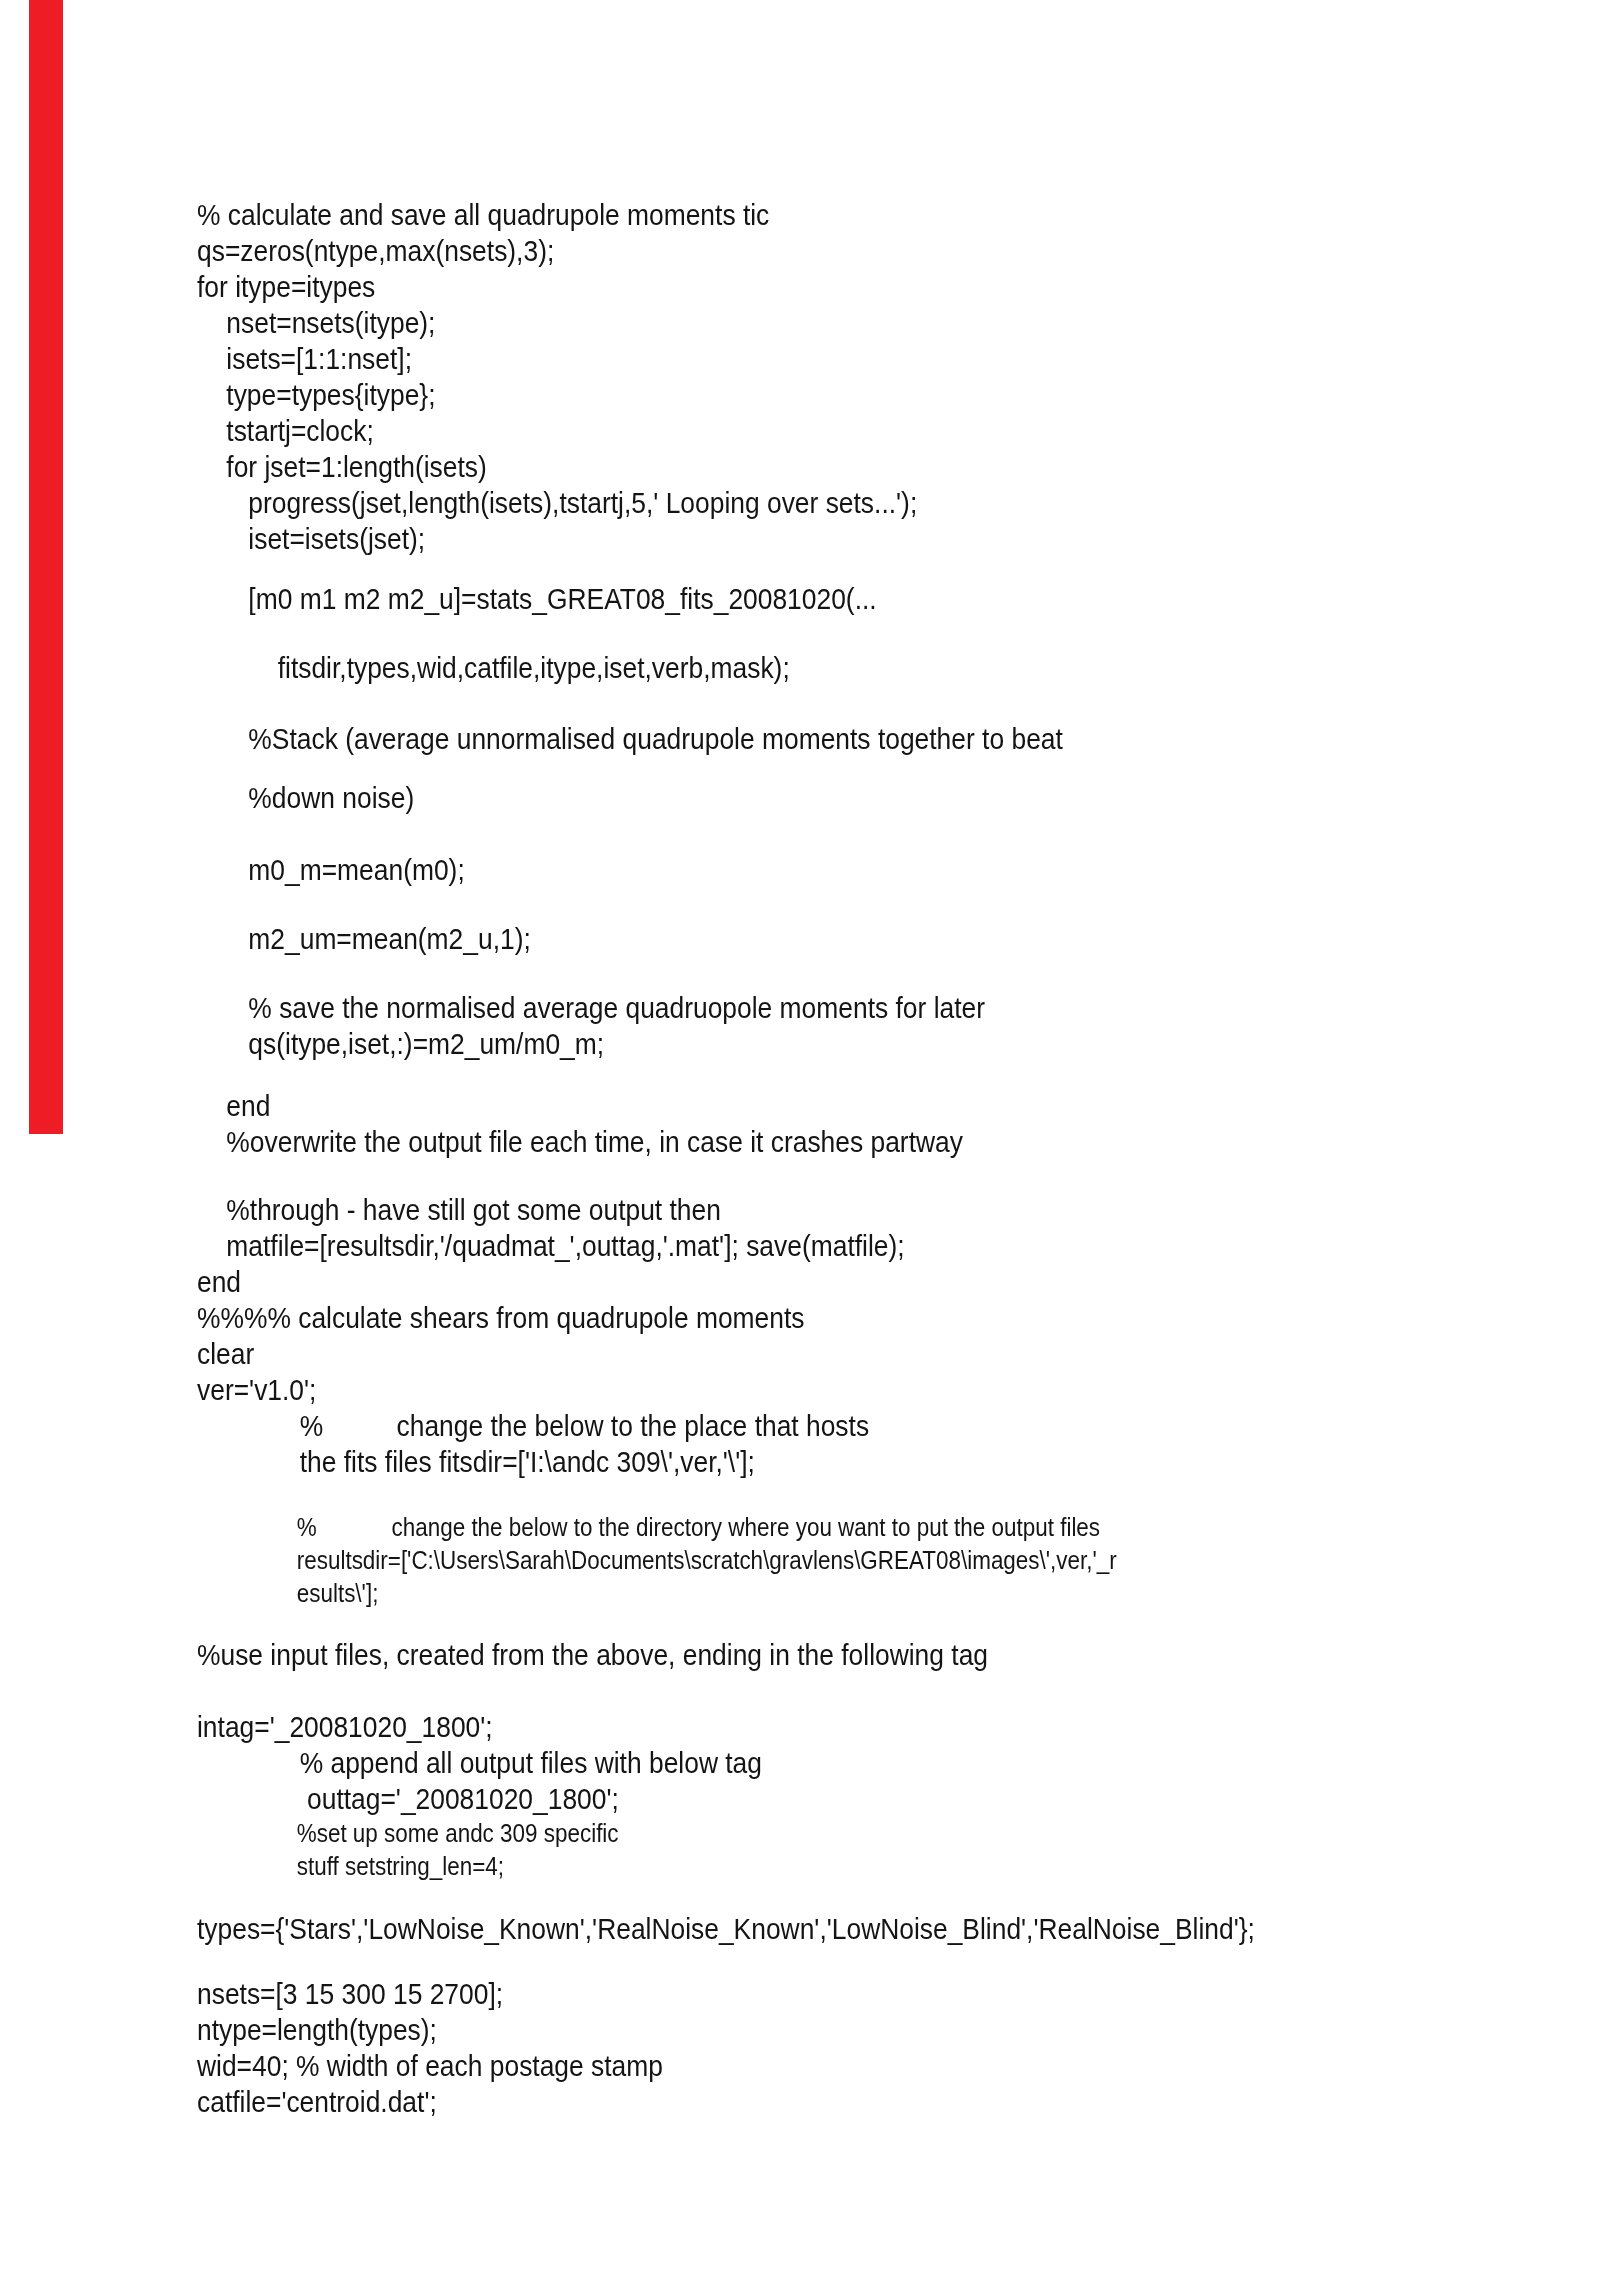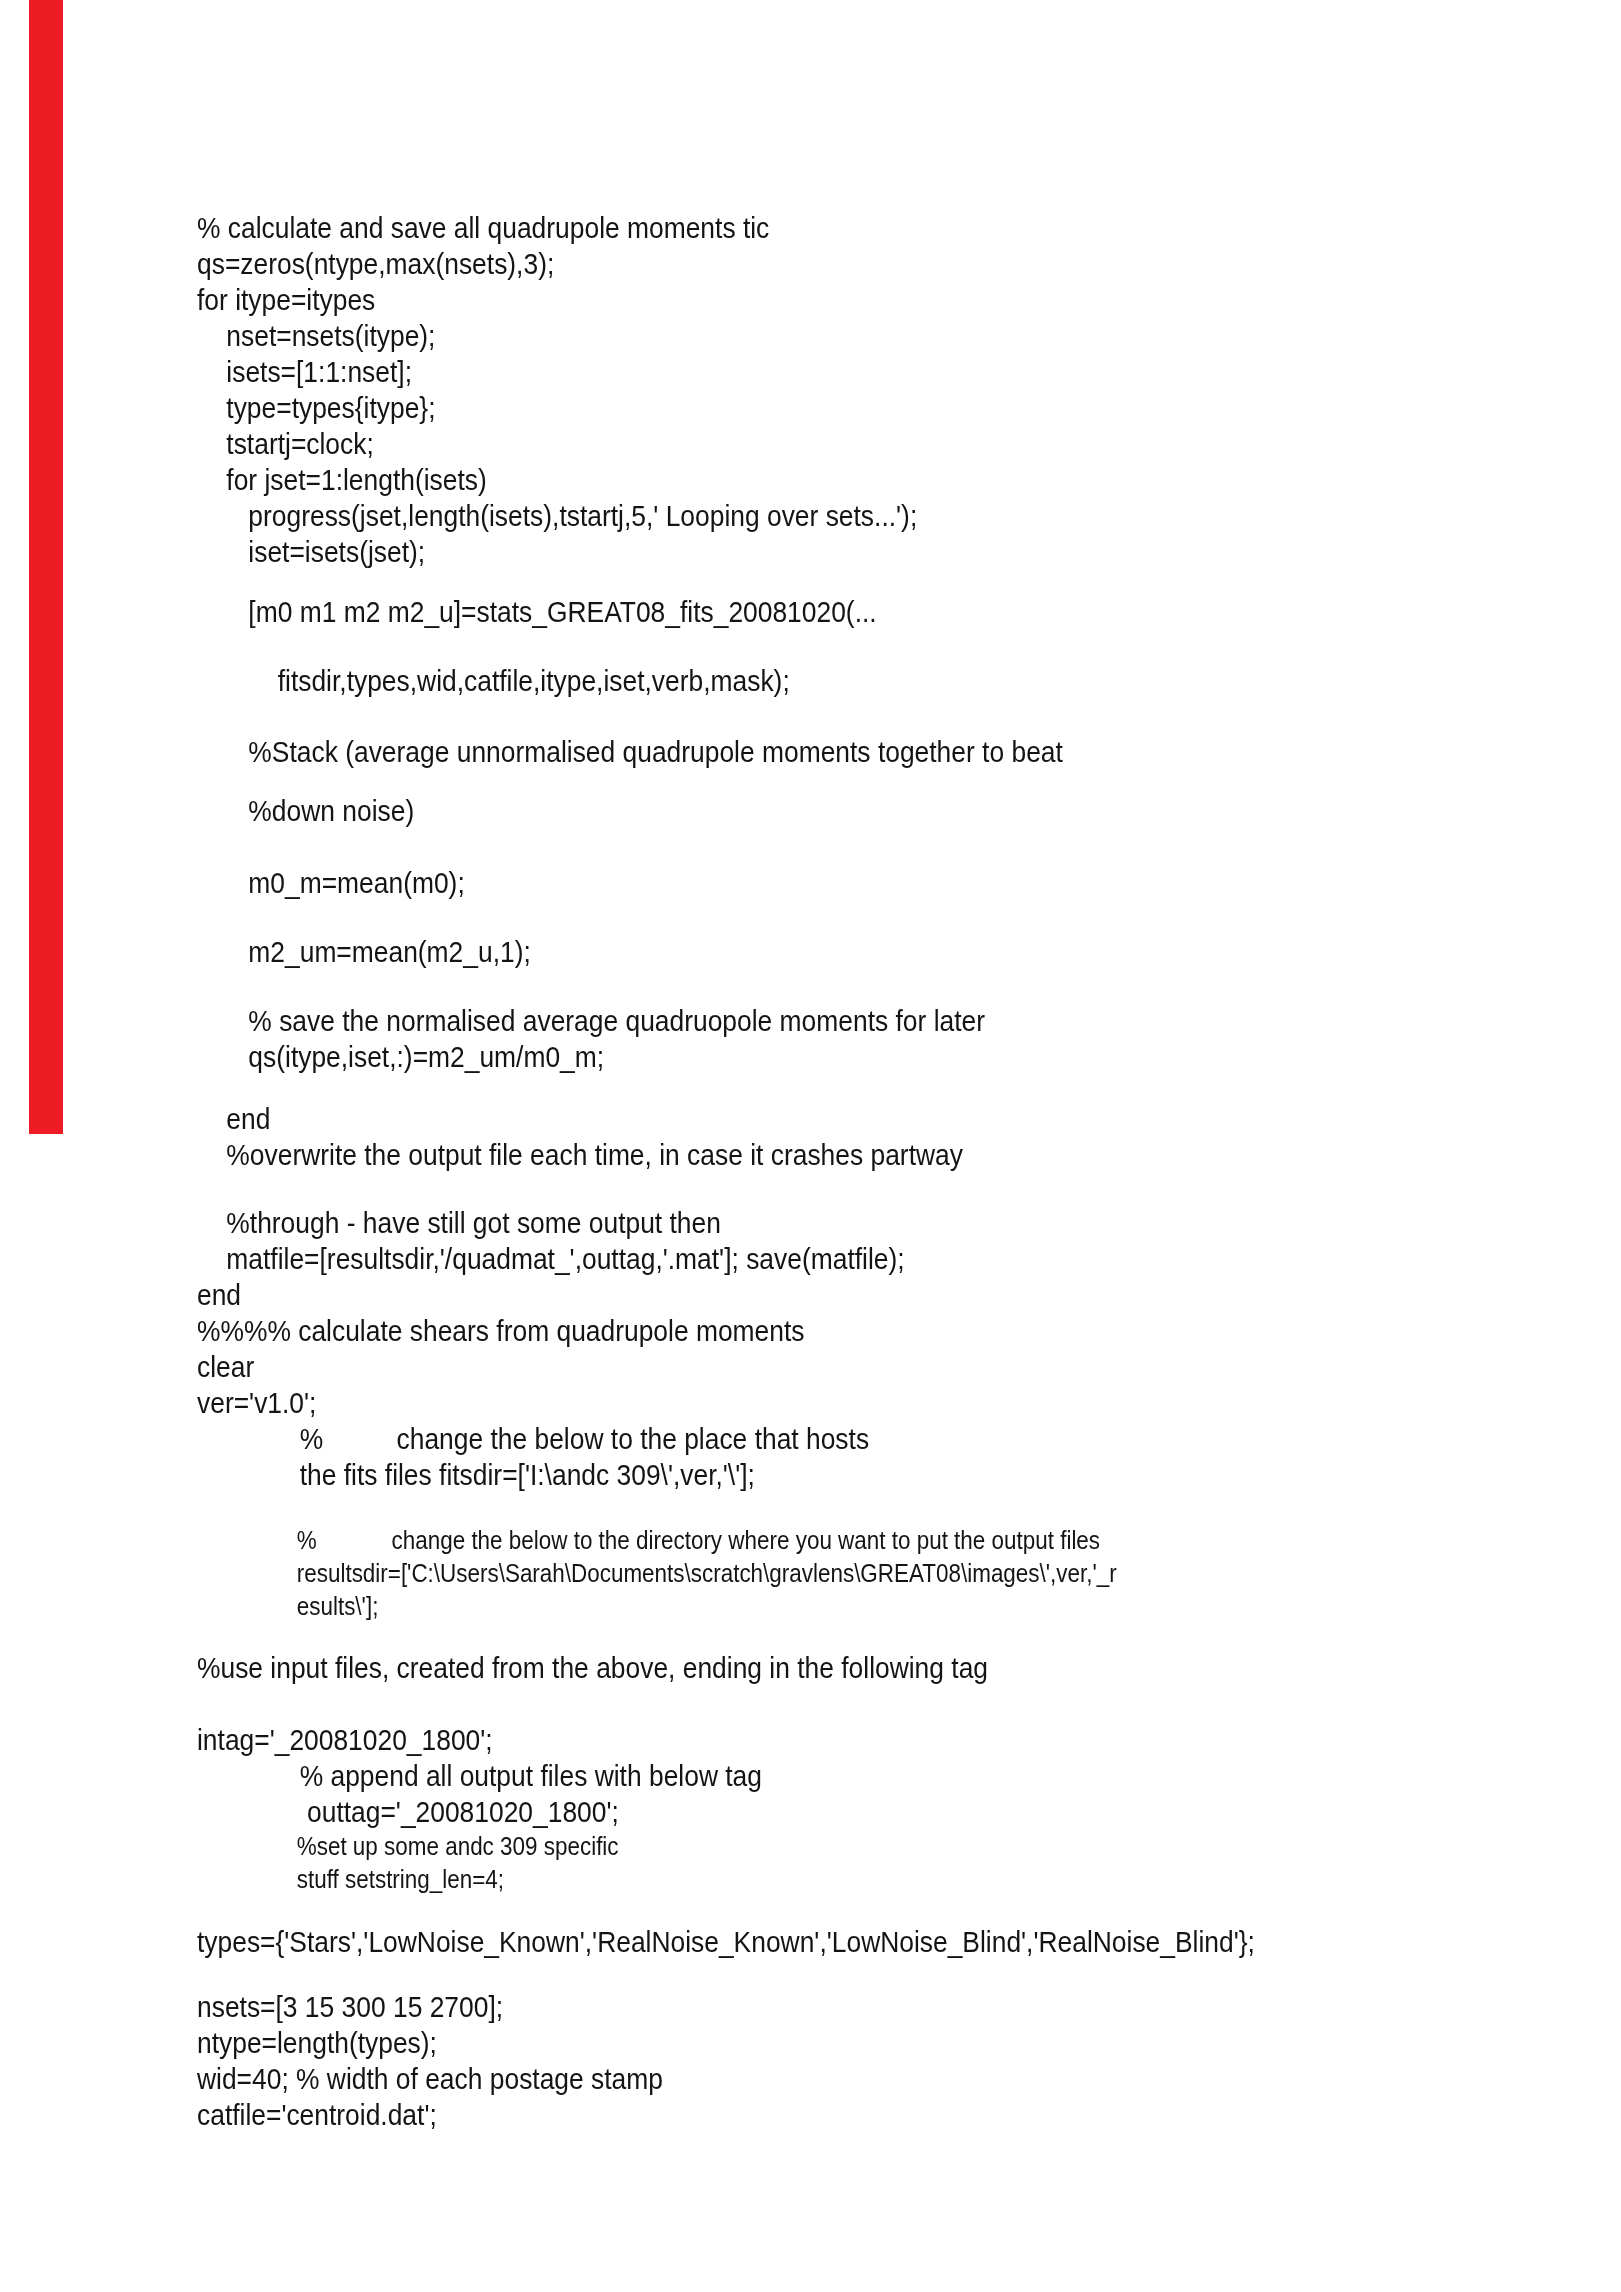--- a/index.html
+++ b/index.html
@@ -14,21 +14,20 @@
   .revision-bar {
     position: absolute;
     left: 29px; top: 0;
     width: 34px; height: 1134px;
     background: #ee1c25;
   }
   .code-block {
     position: absolute;
     left: 197px; top: 197px;
     width: 1372px;
-    margin-top: 13px;
   }
   .ln {
     white-space: pre;
     transform: scaleX(0.88);
     transform-origin: 0 0;
   }
   .ln.m { font-size: 30px; line-height: 36px; }
   .ln.s { font-size: 25.5px; line-height: 33px; }
 </style>
 </head>

